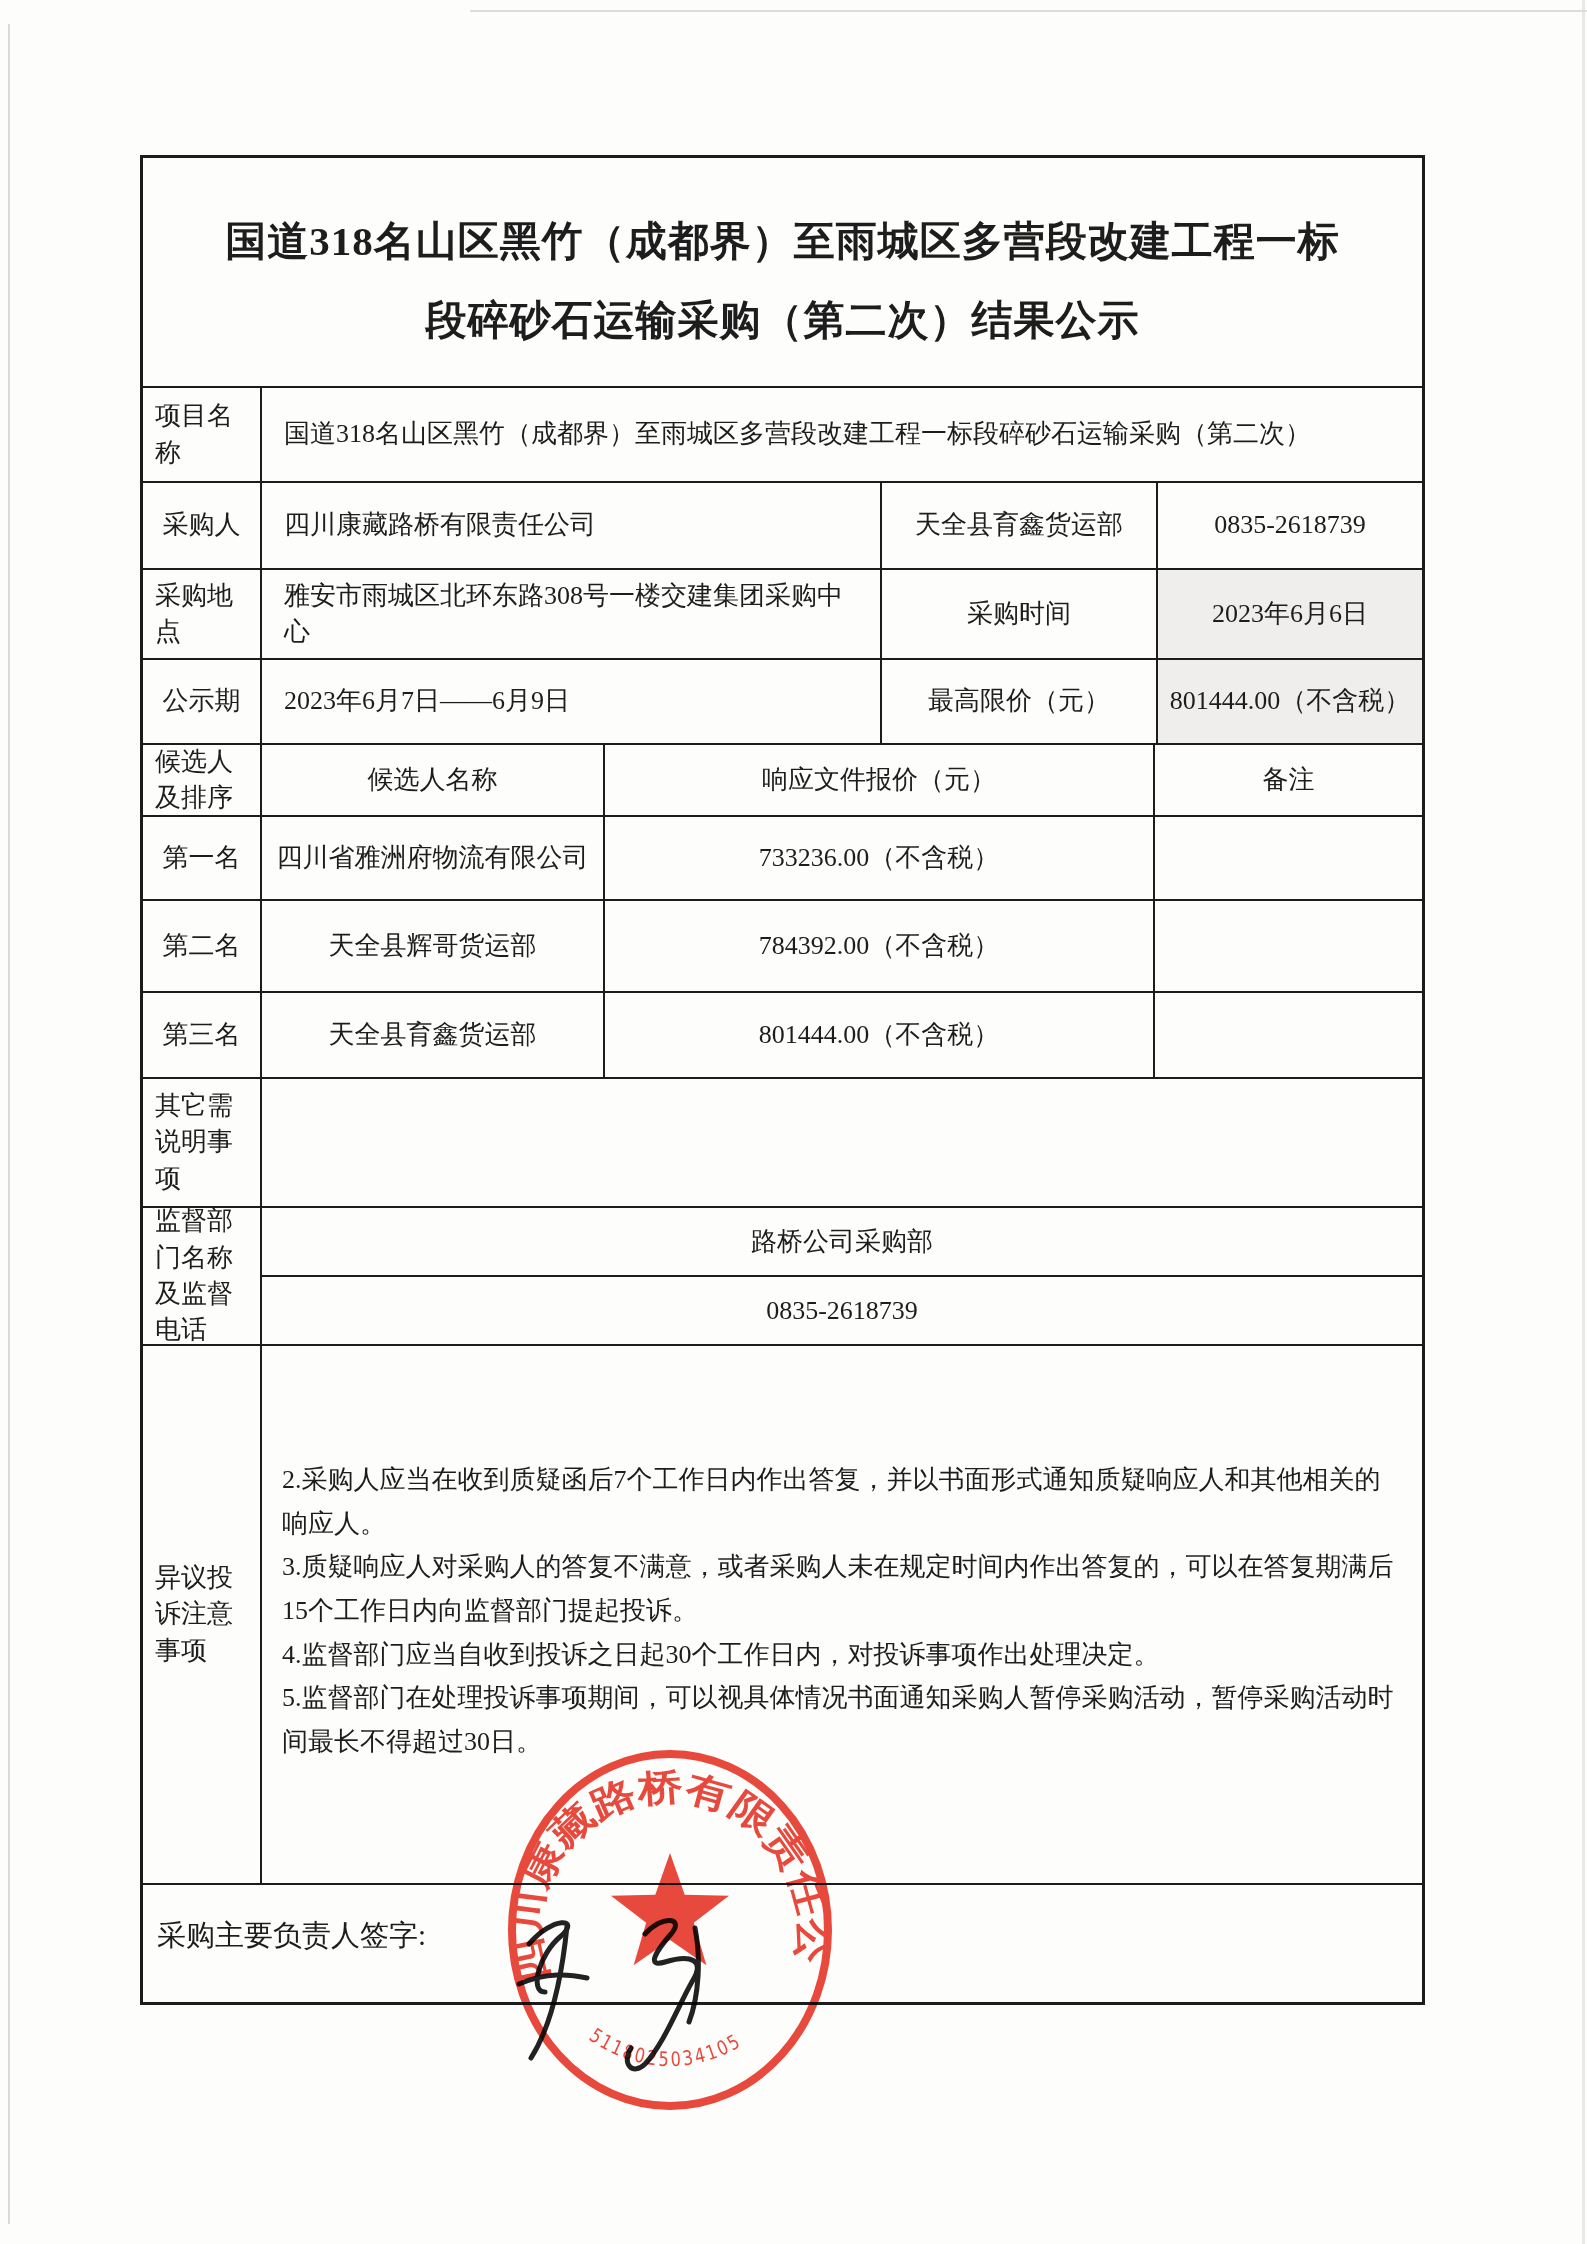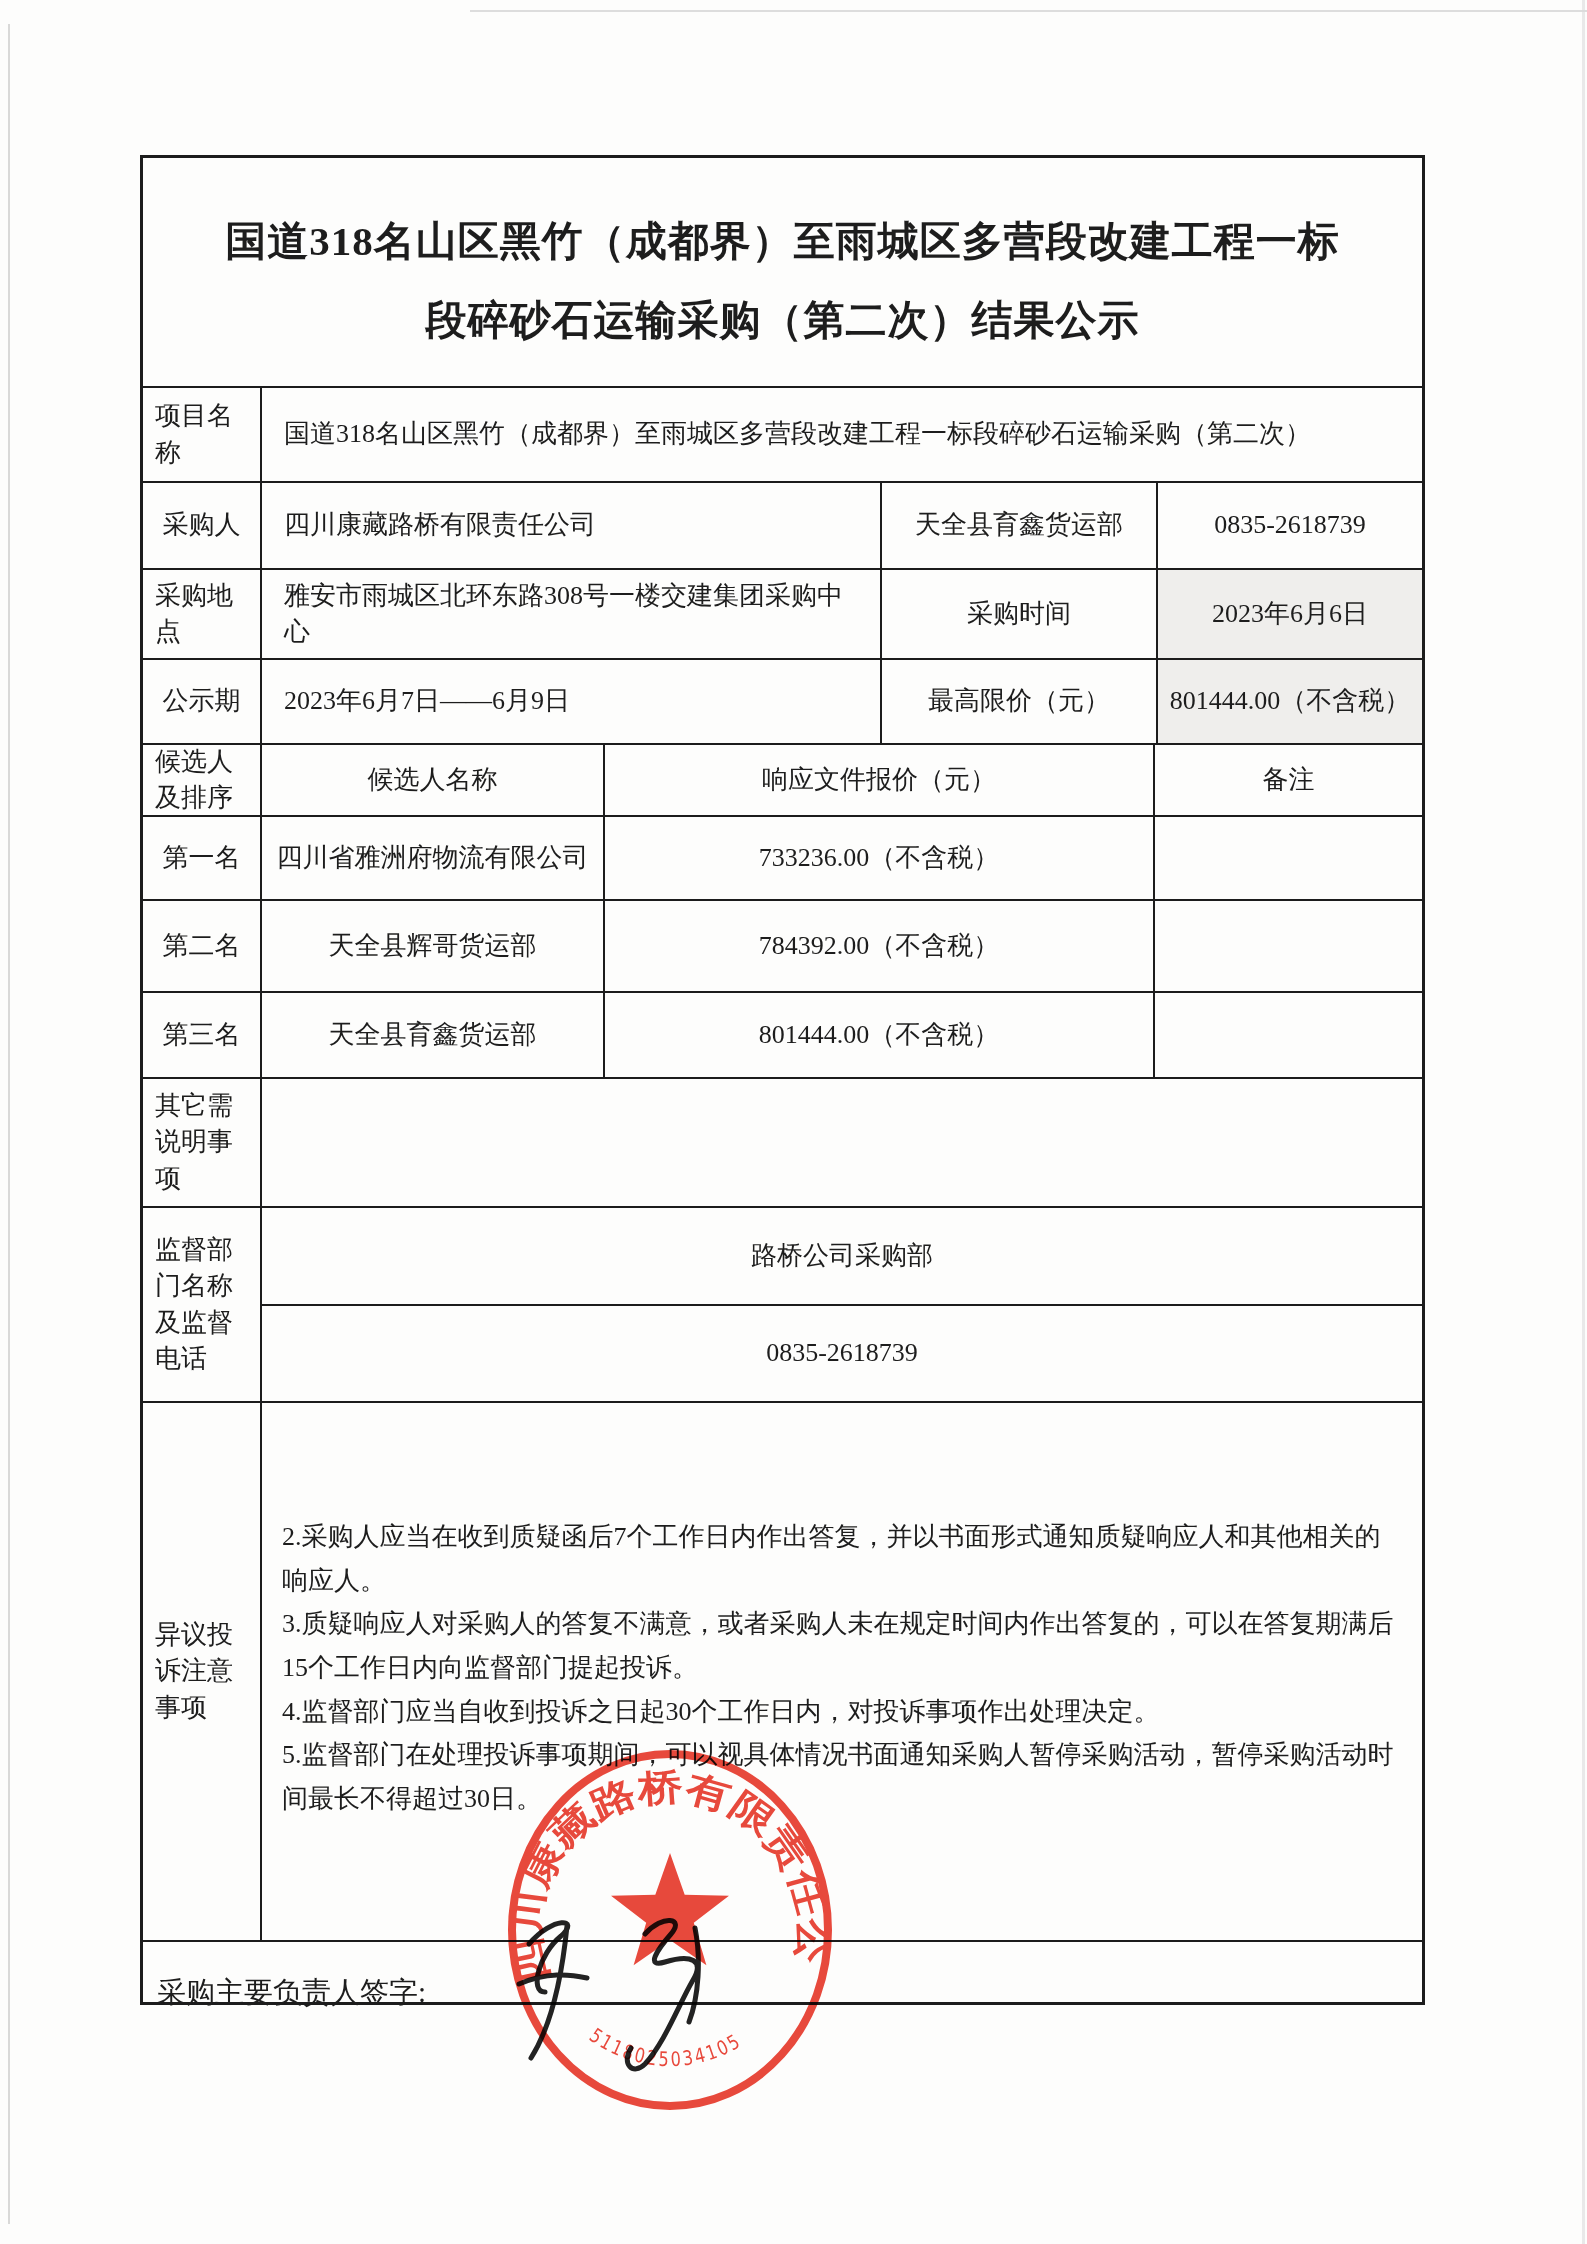--- a/index.html
+++ b/index.html
@@ -50,21 +50,21 @@
 
   .r-project{height:95px;}
   .r-purchaser{height:87px;}
   .r-location{height:90px;}
   .r-publicity{height:85px;}
   .r-chead{height:72px;}
   .r-c1{height:84px;}
   .r-c2{height:92px;}
   .r-c3{height:86px;}
   .r-other{height:129px;}
-  .r-supervise{height:195px;}
+  .r-supervise{height:138px;}
   .r-objection{height:539px;}
   .r-sign{height:103px;}
 
   .sup-stack{flex:1;display:flex;flex-direction:column;}
   .sup-sub{flex:1;display:flex;align-items:center;justify-content:center;font-size:26px;box-sizing:border-box;}
   .sup-sub.first{border-bottom:2px solid #1c1c1c;}
 
   .objection-content{
     flex:1;display:block;text-align:left;align-items:flex-start;
     padding:112px 18px 14px 20px;

